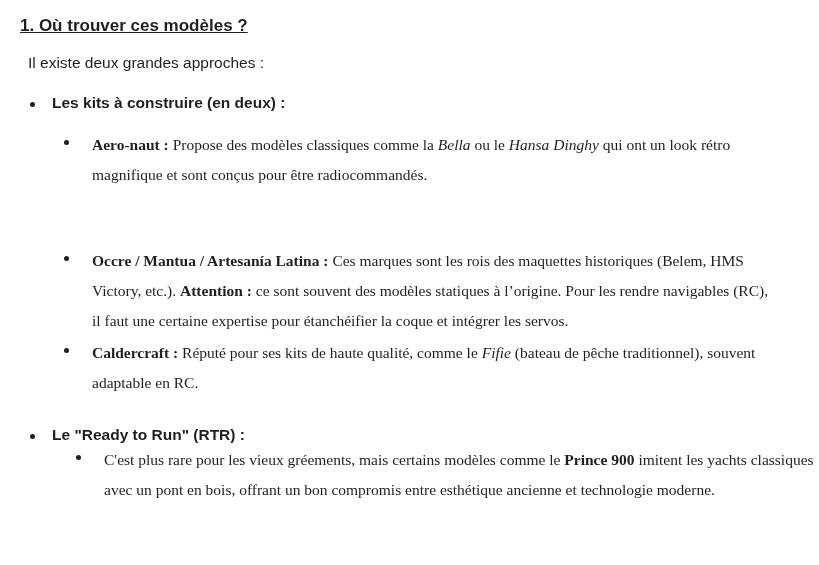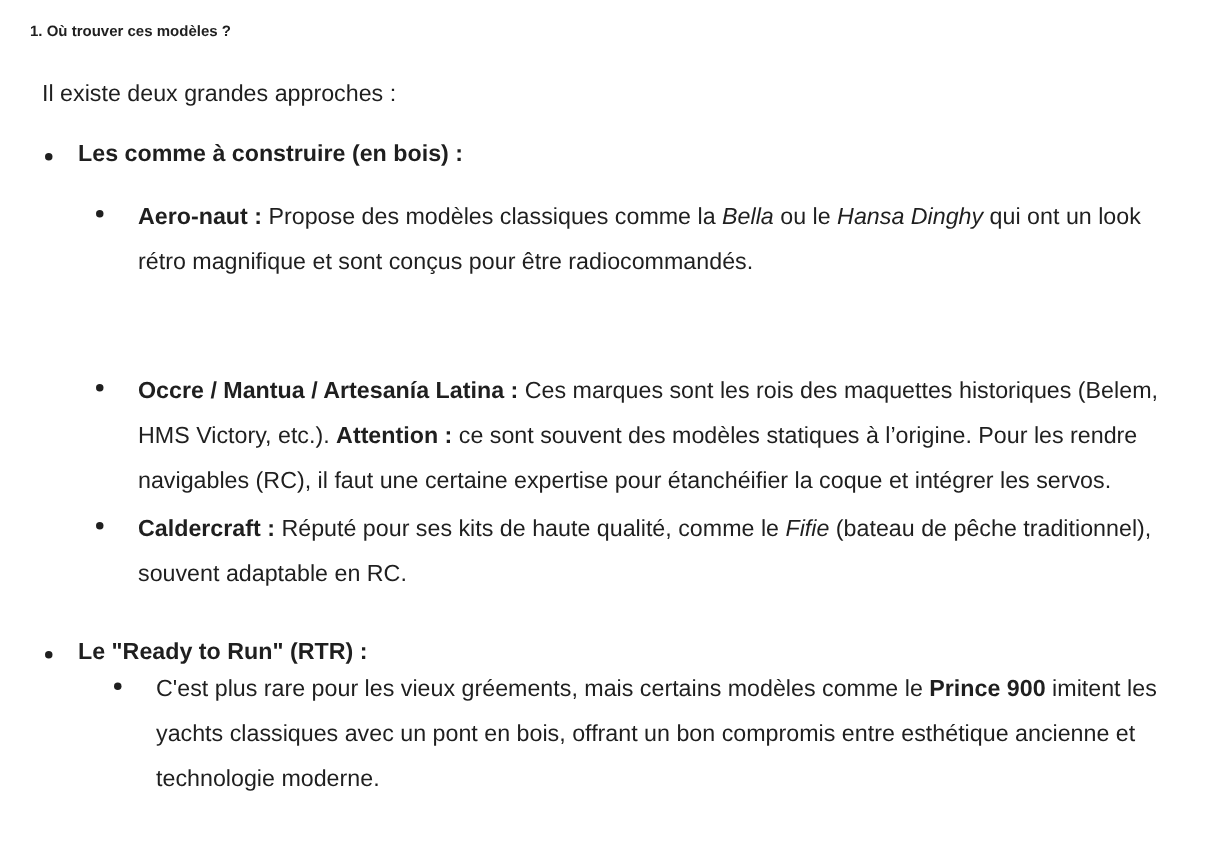--- a/index.html
+++ b/index.html
@@ -3,44 +3,44 @@
 <meta charset="utf-8">
 <style>
   html, body { margin: 0; padding: 0; background: #ffffff; }
   body {
     width: 819px; height: 565px; overflow: hidden;
     font-family: "Liberation Sans", sans-serif;
     color: #1f1f1f;
     font-size: 15.5px;
   }
   .doc { position: relative; padding: 0; }
-  .h { position: absolute; left: 20px; top: 16px; font-weight: bold; font-size: 10px; color: #1f1f1f; }
+  .h { position: absolute; left: 20px; top: 16px; font-weight: bold; font-size: 17px; color: #1f1f1f; text-decoration: underline; }
   .intro { position: absolute; left: 28px; top: 54px; font-size: 15.5px; color: #1f1f1f; }
   .l1 { position: absolute; left: 30px; font-weight: bold; font-size: 15.5px; }
   .l1 .dot, .l2 .dot {
     position: absolute; width: 5px; height: 5px; border-radius: 50%; background: #1f1f1f;
   }
   .l1 .dot { left: 0; top: 8px; }
   .l1 .txt { position: absolute; left: 22px; white-space: nowrap; }
-  .l2 { position: absolute; left: 64px; width: 740px; }
+  .l2 { position: absolute; left: 64px; width: 740px; font-family: Liberation Serif, serif; }
   .l2 .dot { left: 0; top: 10px; }
   .l2 .txt { margin-left: 28px; line-height: 30px; font-size: 15.5px; }
   b { font-weight: bold; }
   i { font-style: italic; }
 </style>
 </head>
 <body>
 
 <div class="doc">
   <div class="h">1. Où trouver ces modèles ?</div>
   <div class="intro">Il existe deux grandes approches :</div>
 
   <div class="l1" style="top:94px;">
     <span class="dot"></span>
-    <span class="txt">Les comme à construire (en bois) :</span>
+    <span class="txt">Les kits à construire (en deux) :</span>
   </div>
 
   <div class="l2" style="top:130px;">
     <span class="dot"></span>
     <div class="txt" style="width:700px;"><b>Aero-naut :</b><span> Propose des modèles classiques comme la </span><i>Bella</i><span> ou le </span><i>Hansa Dinghy</i><span> qui ont un look rétro magnifique et sont conçus pour être radiocommandés.</span></div>
   </div>
 
   <div class="l2" style="top:204px;margin-top:42px;">
     <span class="dot"></span>
     <div class="txt" style="width:680px;"><b>Occre / Mantua / Artesanía Latina :</b><span> Ces marques sont les rois des maquettes historiques (Belem, HMS Victory, etc.). </span><b>Attention :</b><span> ce sont souvent des modèles statiques à l’origine. Pour les rendre navigables (RC), il faut une certaine expertise pour étanchéifier la coque et intégrer les servos.</span></div>

